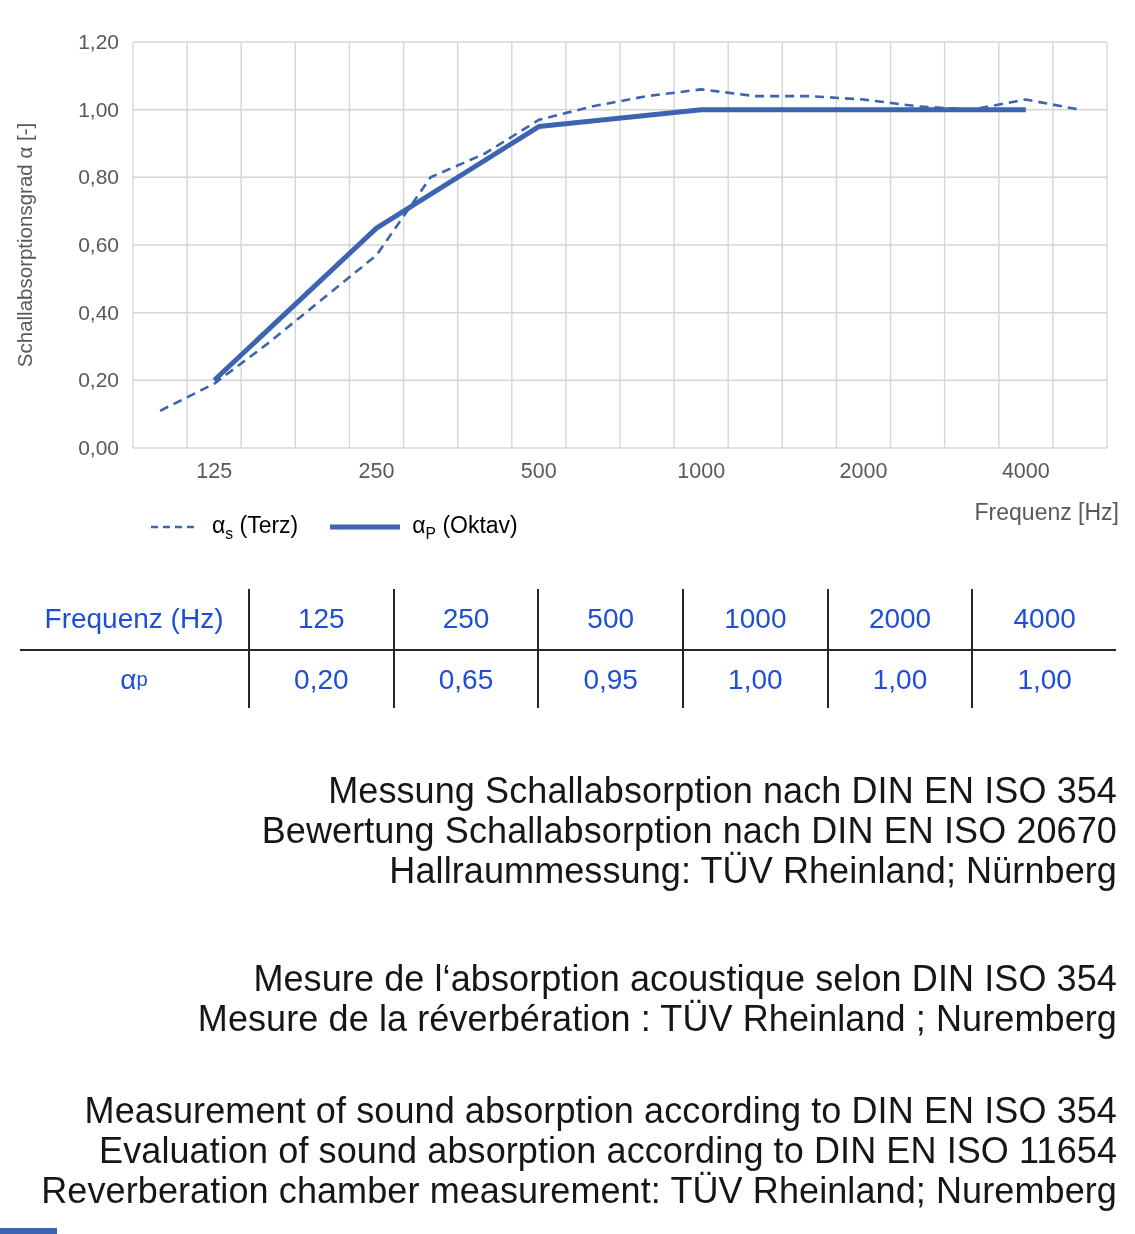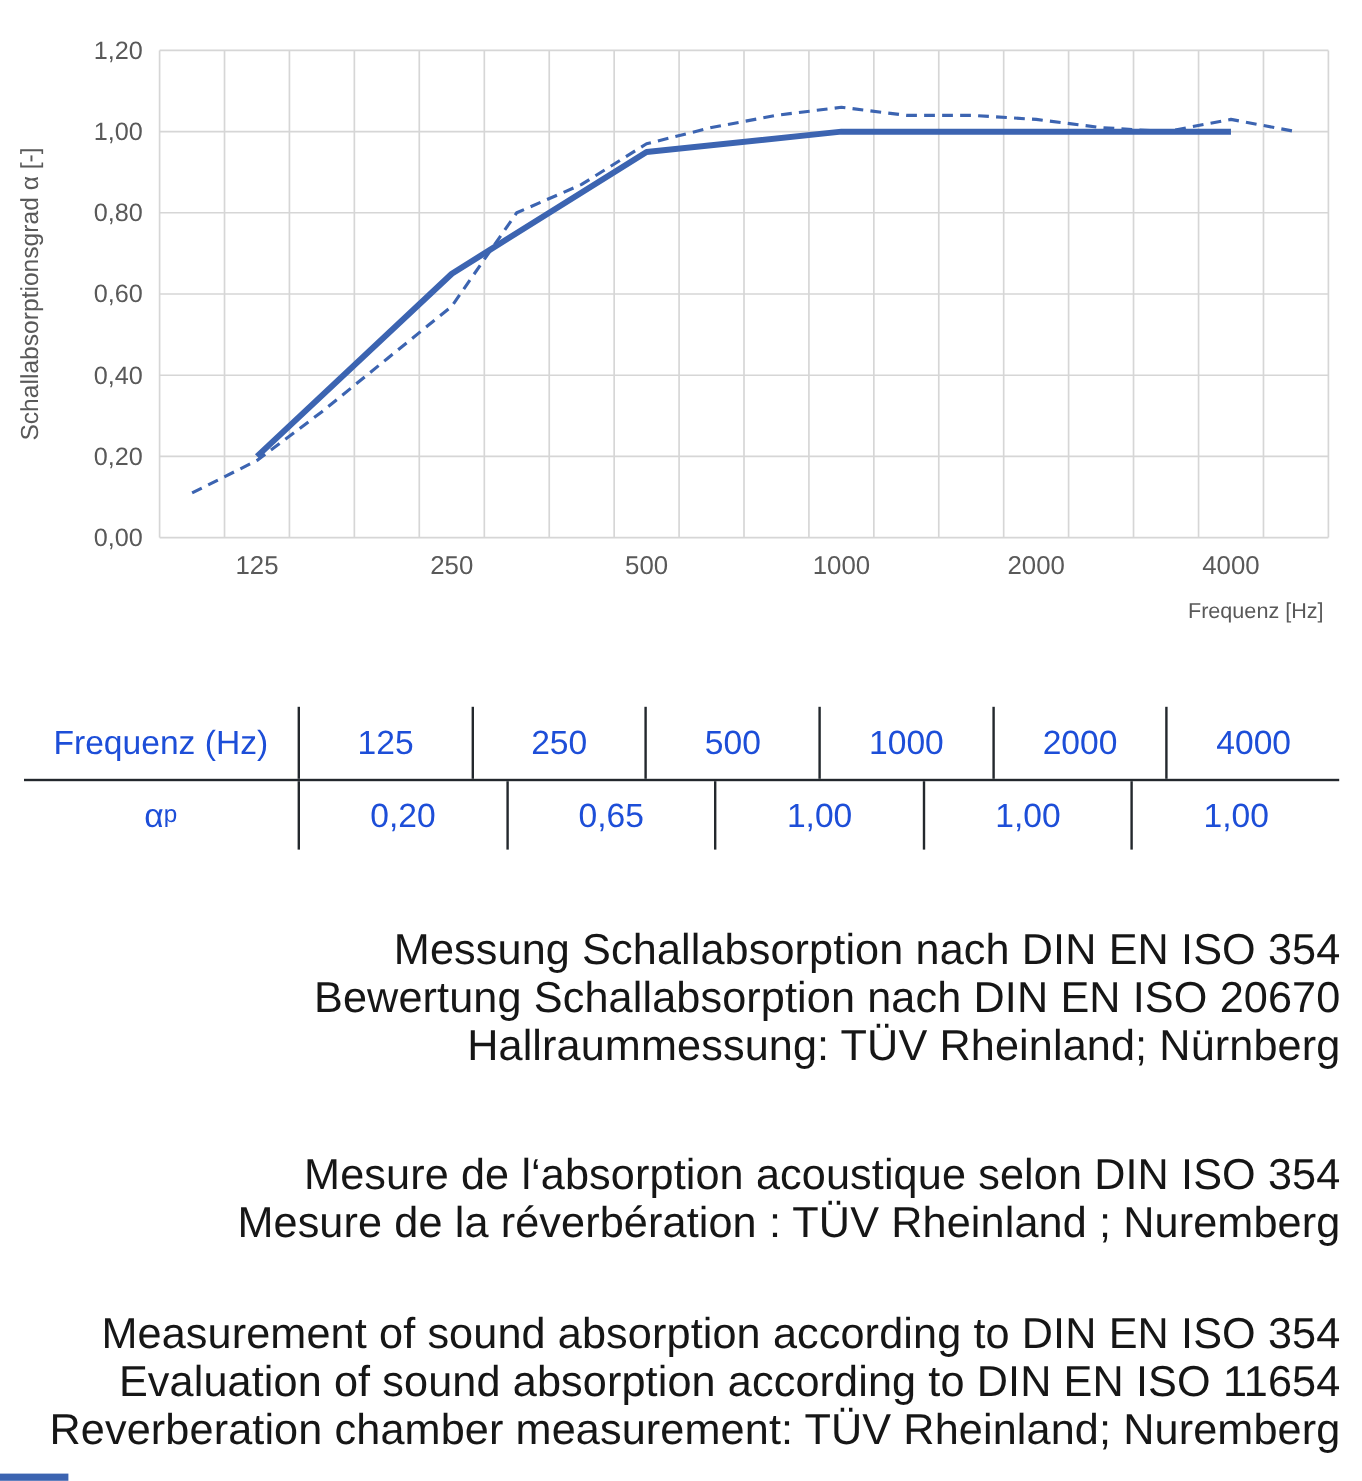--- a/index.html
+++ b/index.html
@@ -10,21 +10,21 @@
   
   .chart-wrap{position:absolute;left:0;top:0;width:1135px;height:560px;}
   #chart-svg{position:absolute;left:0;top:0;}
   .legend{
     position:absolute;left:150px;top:512px;display:flex;align-items:center;gap:32px;
     font-size:23px;color:#000;
   }
   .legend-item{display:flex;align-items:center;gap:12px;}
   .legend-label sub{font-size:0.68em;}
   .x-axis-title{
-    position:absolute;right:32px;top:499px;font-size:18px;color:#595959;
+    position:absolute;right:16px;top:499px;font-size:23px;color:#595959;
   }
   
   .abs-table{position:absolute;left:20px;top:589px;width:1096px;}
   .t-row{display:flex;width:100%;}
   .t-row.header{height:60px;}
   .t-row.data{height:57px;}
   .t-cell{
     flex:1 1 0;display:flex;align-items:center;justify-content:center;
     font-size:28px;color:#1d4ed8;
   }
@@ -87,40 +87,55 @@
       <text x="701.2" y="478" text-anchor="middle" fill="#595959" font-size="21.5">1000</text>
       <text x="863.5" y="478" text-anchor="middle" fill="#595959" font-size="21.5">2000</text>
       <text x="1025.8" y="478" text-anchor="middle" fill="#595959" font-size="21.5">4000</text>
       <text transform="translate(32,245) rotate(-90)" text-anchor="middle" fill="#595959" font-size="20.5">Schallabsorptionsgrad α [-]</text>
       <polyline points="160.1,410.8 214.2,383.7 268.3,343.1 322.4,299.1 376.5,255.2 430.6,177.3 484.7,153.7 538.8,119.8 592.9,106.3 647.0,96.1 701.2,89.4 755.3,96.1 809.4,96.1 863.5,99.5 917.6,106.3 971.7,109.7 1025.8,99.5 1079.9,109.7" fill="none" stroke="#3C64B1" stroke-linejoin="round" stroke-width="2.6" stroke-dasharray="9 6"></polyline>
       <polyline points="214.2,380.3 376.5,228.1 538.8,126.6 701.2,109.7 863.5,109.7 1025.8,109.7" fill="none" stroke="#3C64B1" stroke-linejoin="round" stroke-width="5"></polyline>
     </svg>
 
   <div class="x-axis-title">Frequenz [Hz]</div>
 
+  <div class="legend">
+    <div class="legend-item">
+      <svg width="50" height="8">
+        <line class="accent-stroke" x1="1" y1="4" x2="49" y2="4" stroke="#3C64B1" stroke-width="2.6" stroke-dasharray="7 5"></line>
+      </svg>
+      <span class="legend-label"><span>α</span><sub>s</sub><span> (Terz)</span></span>
+    </div>
+    <div class="legend-item">
+      <svg width="70" height="8">
+        <line class="accent-stroke" x1="0" y1="4" x2="70" y2="4" stroke="#3C64B1" stroke-width="5"></line>
+      </svg>
+      <span class="legend-label"><span>α</span><sub>P</sub><span> (Oktav)</span></span>
+    </div>
+  </div>
 </div>
 
 <div class="abs-table">
   <div class="t-row header">
     <div class="t-cell first">Frequenz (Hz)</div>
     <div class="t-cell sep" style="border-color: rgb(35, 40, 45);">125</div>
     <div class="t-cell sep" style="border-color: rgb(35, 40, 45);">250</div>
     <div class="t-cell sep" style="border-color: rgb(35, 40, 45);">500</div>
     <div class="t-cell sep" style="border-color: rgb(35, 40, 45);">1000</div>
     <div class="t-cell sep" style="border-color: rgb(35, 40, 45);">2000</div>
     <div class="t-cell sep" style="border-color: rgb(35, 40, 45);">4000</div>
   </div>
   <div class="t-divider" style="border-color: rgb(35, 40, 45);"></div>
   <div class="t-row data">
     <div class="t-cell first">
         <span>α</span>
         <sub>p</sub>
       </div>
     <div class="t-cell sep" style="border-color: rgb(35, 40, 45);">0,20</div>
     <div class="t-cell sep" style="border-color: rgb(35, 40, 45);">0,65</div>
+    <div class="t-cell sep" style="border-color: rgb(35, 40, 45);">0,95</div>
     <div class="t-cell sep" style="border-color: rgb(35, 40, 45);">1,00</div>
     <div class="t-cell sep" style="border-color: rgb(35, 40, 45);">1,00</div>
     <div class="t-cell sep" style="border-color: rgb(35, 40, 45);">1,00</div>
   </div>
 </div>
 
 <div class="note-block note-de">
   <div>Messung Schallabsorption nach DIN EN ISO 354</div>
   <div>Bewertung Schallabsorption nach DIN EN ISO 20670</div>
   <div>Hallraummessung: TÜV Rheinland; Nürnberg</div>

